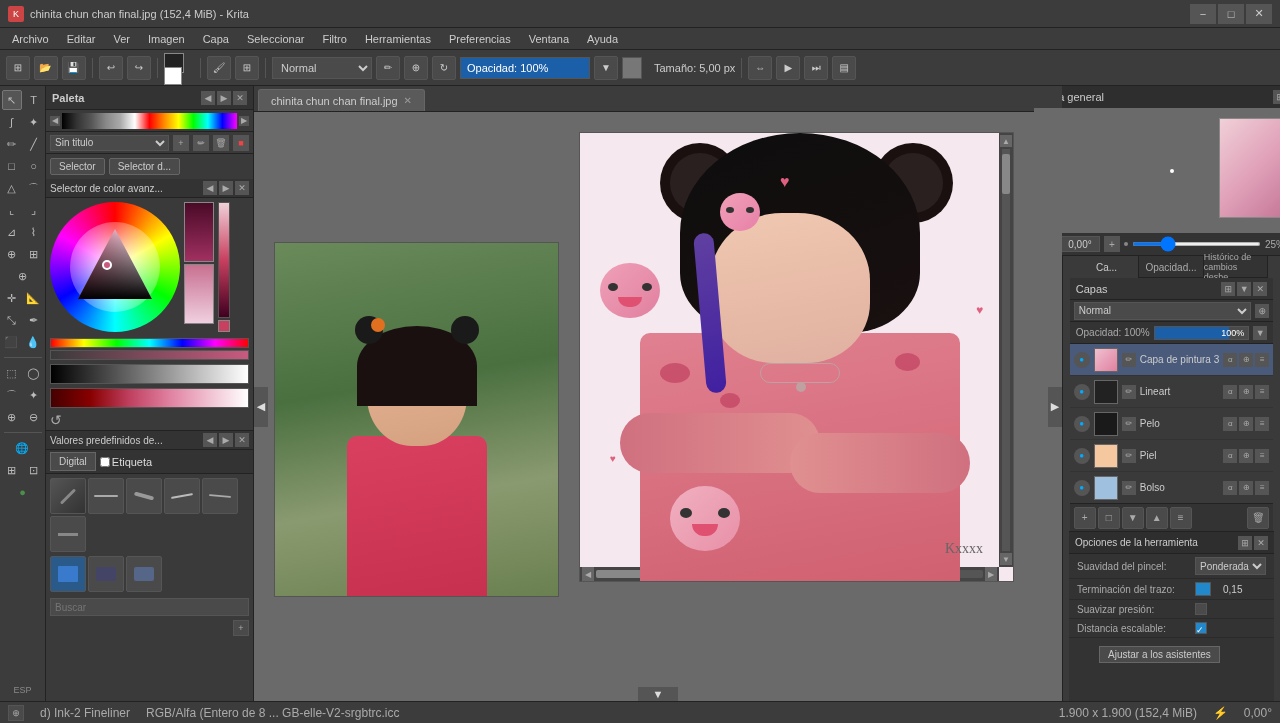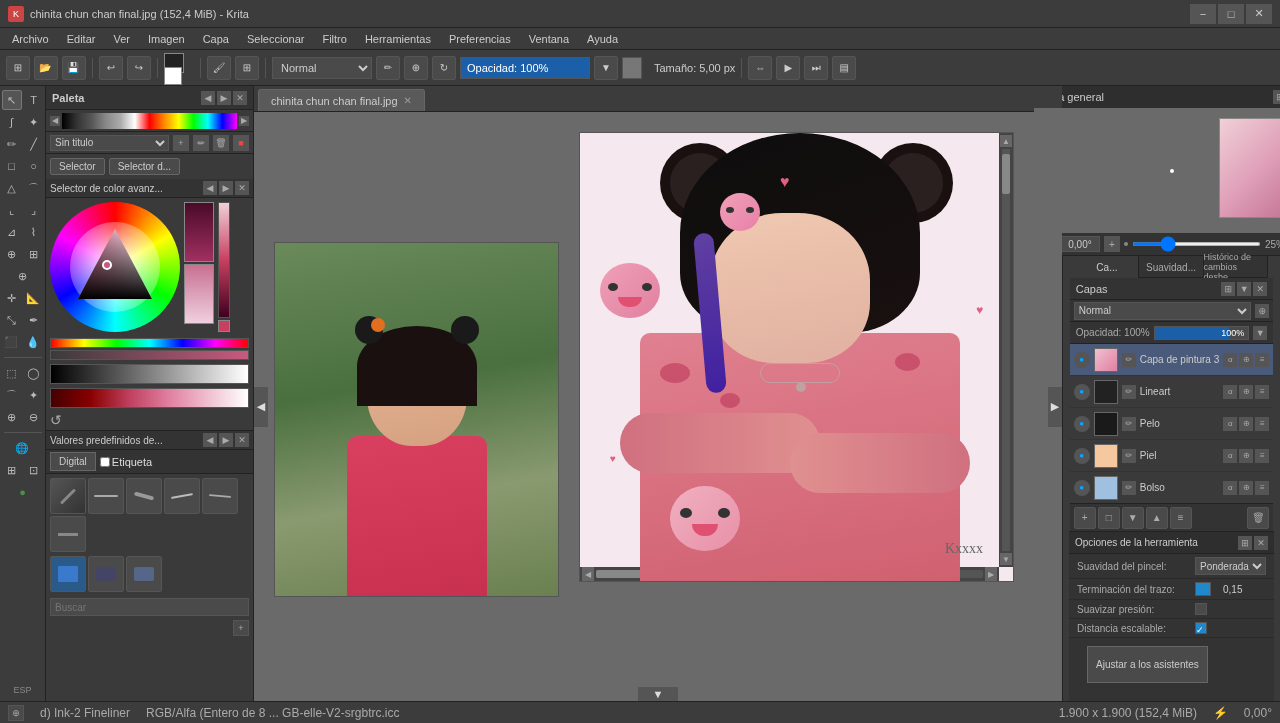--- a/index.html
+++ b/index.html
@@ -181,21 +181,21 @@
     #tool-options-header { height: 22px; display: flex; align-items: center; justify-content: space-between; padding: 0 6px; background: #2e2e2e; border-bottom: 1px solid #222; }
     #tool-options-title { font-size: 10px; color: #ccc; }
     .option-row { display: flex; align-items: center; padding: 3px 8px; gap: 8px; border-bottom: 1px solid #2a2a2a; }
     .option-label { font-size: 10px; color: #aaa; width: 110px; flex-shrink: 0; }
     .option-select { background: #4a4a4a; border: 1px solid #555; color: #ccc; height: 18px; font-size: 10px; flex: 1; }
     .option-bar { flex: 1; height: 14px; border: 1px solid #555; display: flex; align-items: center; justify-content: flex-end; padding-right: 4px; font-size: 9px; }
     .option-bar.blue { background: linear-gradient(to right, #2288cc 92%, #4a4a4a 92%); color: #fff; }
     .option-check { width: 12px; height: 12px; background: #4a4a4a; border: 1px solid #555; }
     .option-check.checked { background: #2288cc; }
     .option-check-mark { font-size: 9px; color: #fff; }
-    #assist-btn { margin: 4px 12px; padding: 12px 8px; background: #4a4a4a; border: 1px solid #666; color: #ccc; font-size: 10px; cursor: pointer; }
+    #assist-btn { margin: 4px 24px; padding: 2px 8px; background: #4a4a4a; border: 1px solid #666; color: #ccc; font-size: 10px; cursor: pointer; }
 
     
     #drawing-content { width: 100%; height: 100%; position: relative; }
 
     
     ::-webkit-scrollbar { width: 8px; height: 8px; }
     ::-webkit-scrollbar-track { background: #333; }
     ::-webkit-scrollbar-thumb { background: #666; border-radius: 2px; }
   </style>
 </head>
@@ -623,21 +623,21 @@
         <button class="zoom-btn">+</button>
         <div style="width:4px;height:4px;background:#888;border-radius:50%;"></div>
         <input id="zoom-slider" type="range" min="0" max="100" value="25" style="">
         <span style="font-size:10px;color:#aaa;">25%</span>
         <button style="width:14px;height:14px;background:#555;border:none;color:#aaa;font-size:9px;cursor:pointer;">⊞</button>
       </div>
     </div>
 
     <div id="tab-panel">
       <div class="right-tab active">Ca...</div>
-      <div class="right-tab">Suavidad...</div>
+      <div class="right-tab">Opacidad...</div>
       <div class="right-tab" style="font-size:9px;">Histórico de cambios deshe...</div>
     </div>
 
     <div id="layers-panel">
       <div id="layers-header">
         <span id="layers-title">Capas</span>
         <div style="display:flex;gap:2px;">
           <button style="width:14px;height:14px;background:#555;border:none;color:#aaa;font-size:9px;cursor:pointer;">⊞</button>
           <button style="width:14px;height:14px;background:#555;border:none;color:#aaa;font-size:9px;cursor:pointer;">▼</button>
           <button style="width:14px;height:14px;background:#555;border:none;color:#aaa;font-size:9px;cursor:pointer;">✕</button>

